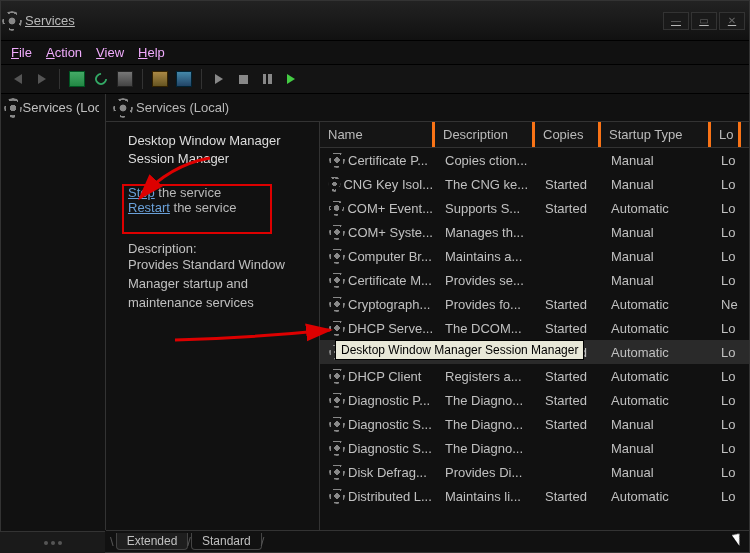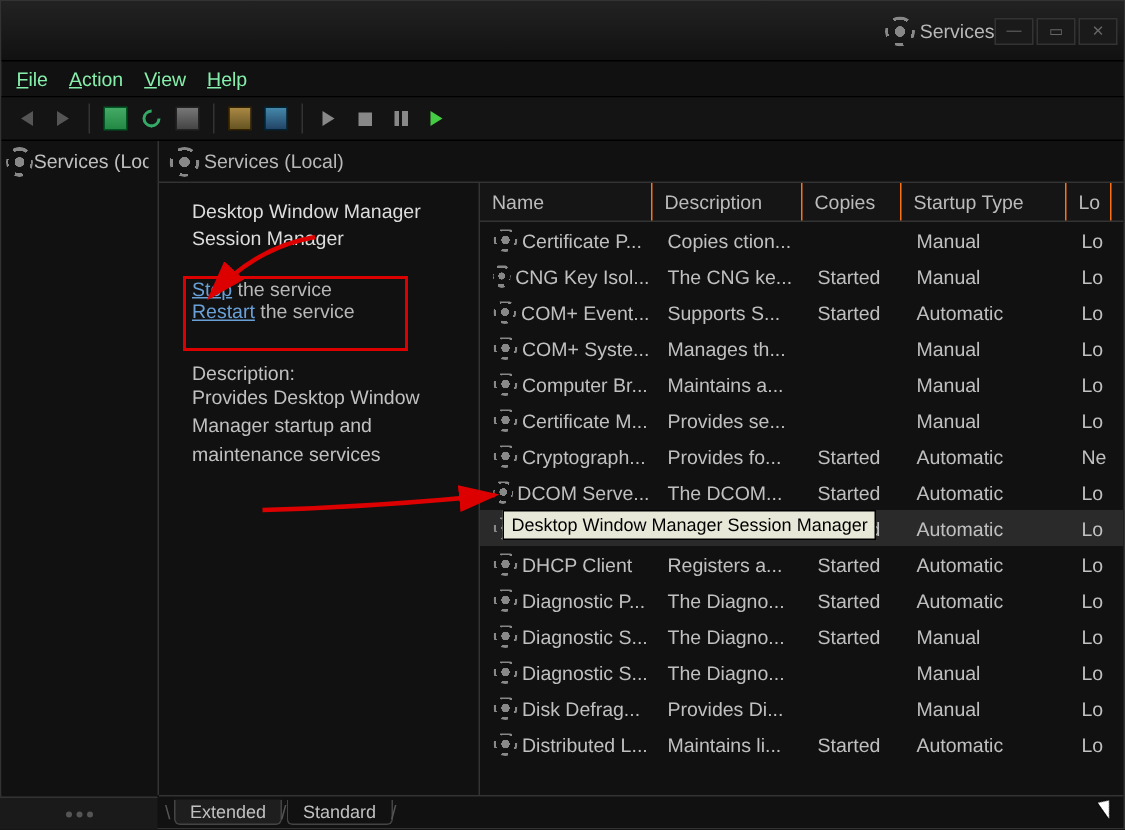--- a/index.html
+++ b/index.html
@@ -12,24 +12,25 @@
     position: relative;
   }
   .window {
     border: 1px solid #333;
     width: 750px; height: 553px;
     background: #111;
     display: flex; flex-direction: column;
   }
   
   .titlebar {
-    display: flex; align-items: center; justify-content: flex-end;
+    display: flex; align-items: center; justify-content: space-between;
     height: 40px; padding: 0 4px;
     background: linear-gradient(#222, #111);
     border-bottom: 1px solid #000;
+    text-decoration: underline;
   }
   .titlebar-left { display: flex; align-items: center; gap: 6px; }
   .gear {
     width: 14px; height: 14px; display: inline-block;
     background: radial-gradient(circle, #888 35%, transparent 36%);
     border-radius: 50%;
     position: relative;
   }
   .gear::before {
     content: ""; position: absolute; inset: -3px;
@@ -43,21 +44,21 @@
     width: 26px; height: 18px;
     background: #1a1a1a; border: 1px solid #333;
     display: flex; align-items: center; justify-content: center;
     color: #666; font-size: 10px;
   }
   
   .menubar {
     display: flex; gap: 14px; padding: 4px 10px;
     border-bottom: 1px solid #000;
   }
-  .menubar span { color: #86efac; }
+  .menubar span { color: #f0abfc; }
   .menubar span u { text-decoration: underline; }
   
   .toolbar {
     display: flex; align-items: center; gap: 2px;
     padding: 3px 6px; border-bottom: 1px solid #000;
     background: #141414;
   }
   .tbtn {
     width: 22px; height: 22px;
     display: flex; align-items: center; justify-content: center;
@@ -102,21 +103,21 @@
   .svc-name-title { color:#ddd; margin-bottom:18px; line-height:1.35; }
   .action-link { color:#6aa0d8; text-decoration:underline; cursor:pointer; }
   .desc-label { margin-top:26px; color:#c0c0c0;}
   .desc-text { color:#c0c0c0; line-height:1.45; }
   
   .table-wrap { flex:1; overflow:hidden; position:relative;}
   .thead {
     display:flex; background:#151515; border-bottom:1px solid #333;
   }
   .th {
-    padding:5px 8px; border-right:1px solid #f97316; color:#bbb;
+    padding:5px 8px; border-right:3px solid #f97316; color:#bbb;
     overflow:hidden; white-space:nowrap;
   }
   .col-name{width:115px;} .col-desc{width:100px;} .col-stat{width:66px;}
   .col-start{width:110px;} .col-log{width:30px;}
   .tbody { overflow-y:auto; height: calc(100% - 26px);}
   .row {
     display:flex; align-items:center; height:24px;
     padding-left:4px;
   }
   .row.selected { background:#2a2a2a; }
@@ -244,21 +245,21 @@
           <div class="svc-name-title">Desktop Window Manager Session Manager</div>
 
           <div>
             <span class="action-link">Stop</span><span> the service</span>
           </div>
           <div>
             <span class="action-link">Restart</span><span> the service</span>
           </div>
 
           <div class="desc-label">Description:</div>
-          <div class="desc-text">Provides Desktop Window Manager startup and maintenance services</div>
+          <div class="desc-text">Provides Standard Window Manager startup and maintenance services</div>
 
           <div class="annot-box" style="left:2px; top:62px; width:150px; height:50px;"></div>
         </div>
 
         <div class="table-wrap">
           <div class="thead">
             <div class="th col-name">Name</div>
             <div class="th col-desc">Description</div>
             <div class="th col-stat">Copies</div>
             <div class="th col-start">Startup Type</div>
@@ -331,21 +332,21 @@
                   <span>Cryptograph...</span>
                 </div>
                 <div class="cell col-desc">Provides fo...</div>
                 <div class="cell col-stat">Started</div>
                 <div class="cell col-start">Automatic</div>
                 <div class="cell col-log">Ne</div>
               </div>
               <div class="row">
                 <div class="cell name col-name">
                   <span class="gear" style="transform:scale(0.8);"></span>
-                  <span>DCOM Serve...</span>
+                  <span>DHCP Serve...</span>
                 </div>
                 <div class="cell col-desc">The DCOM...</div>
                 <div class="cell col-stat">Started</div>
                 <div class="cell col-start">Automatic</div>
                 <div class="cell col-log">Lo</div>
               </div>
               <div class="row selected">
                 <div class="cell name col-name">
                   <span class="gear" style="transform:scale(0.8);"></span>
                   <span>Desktop Win...</span>

